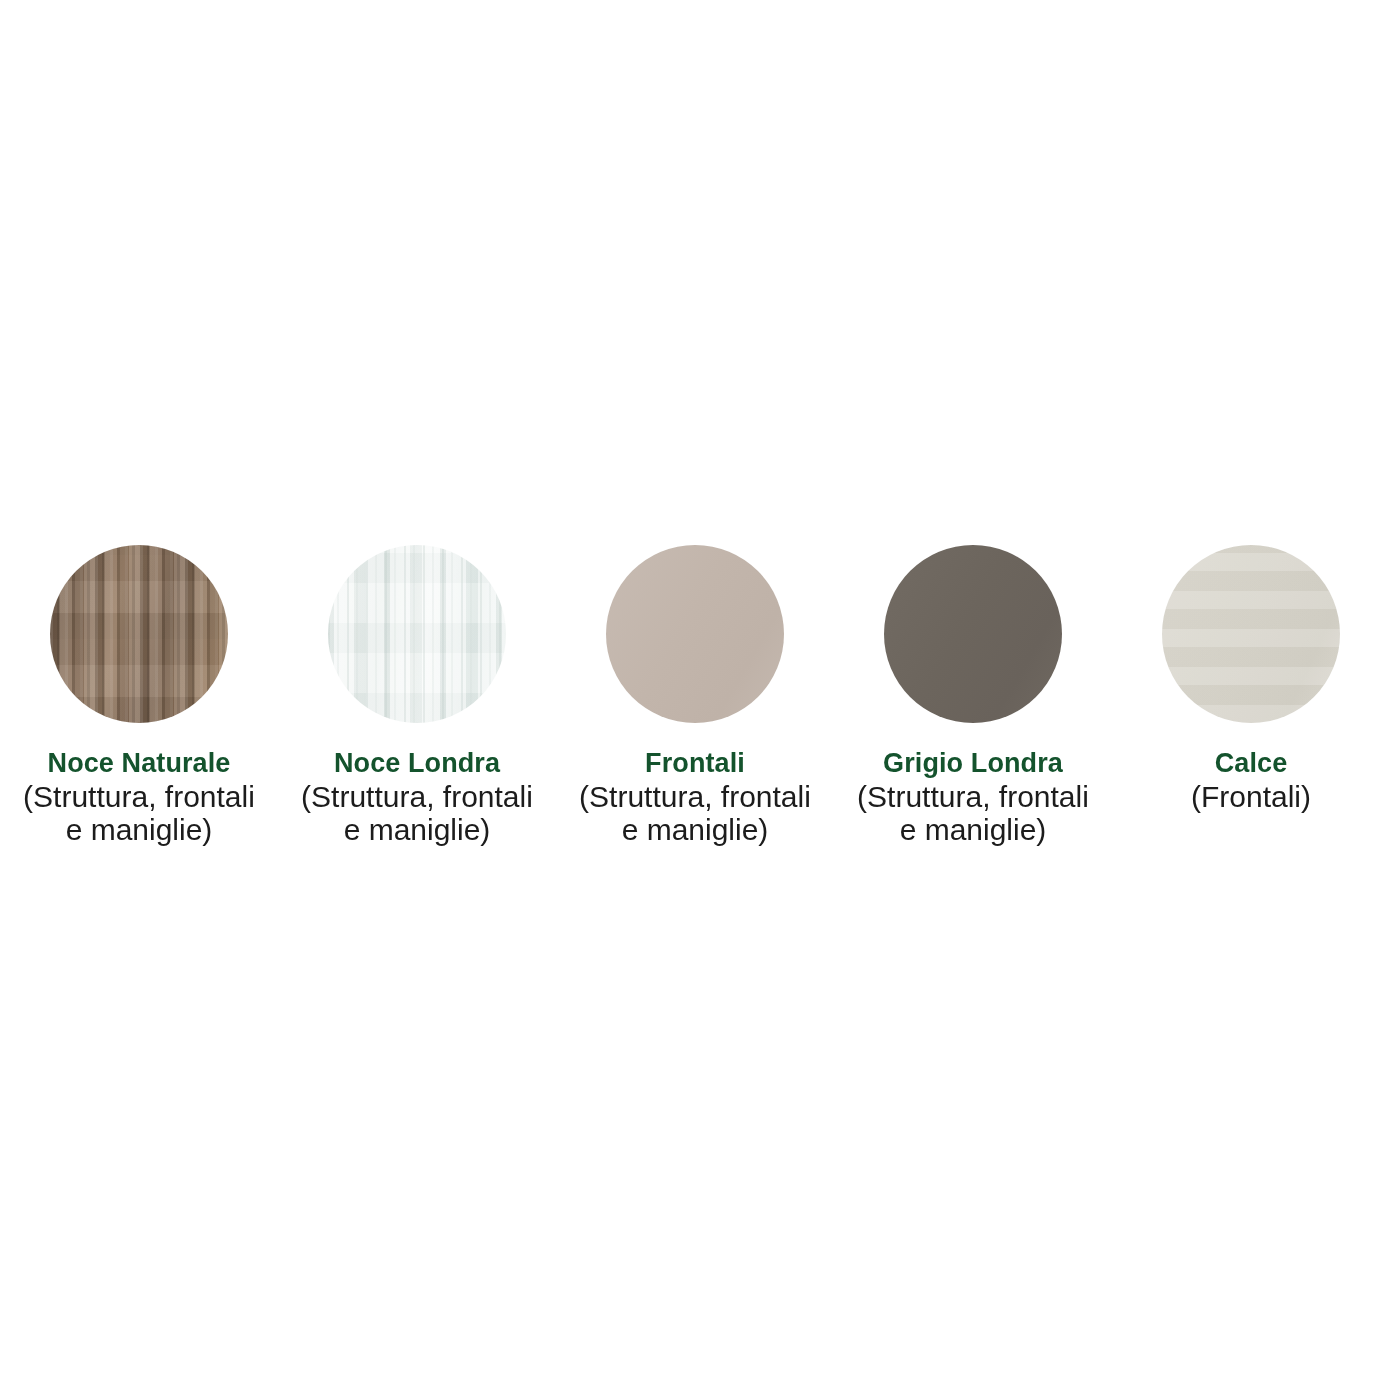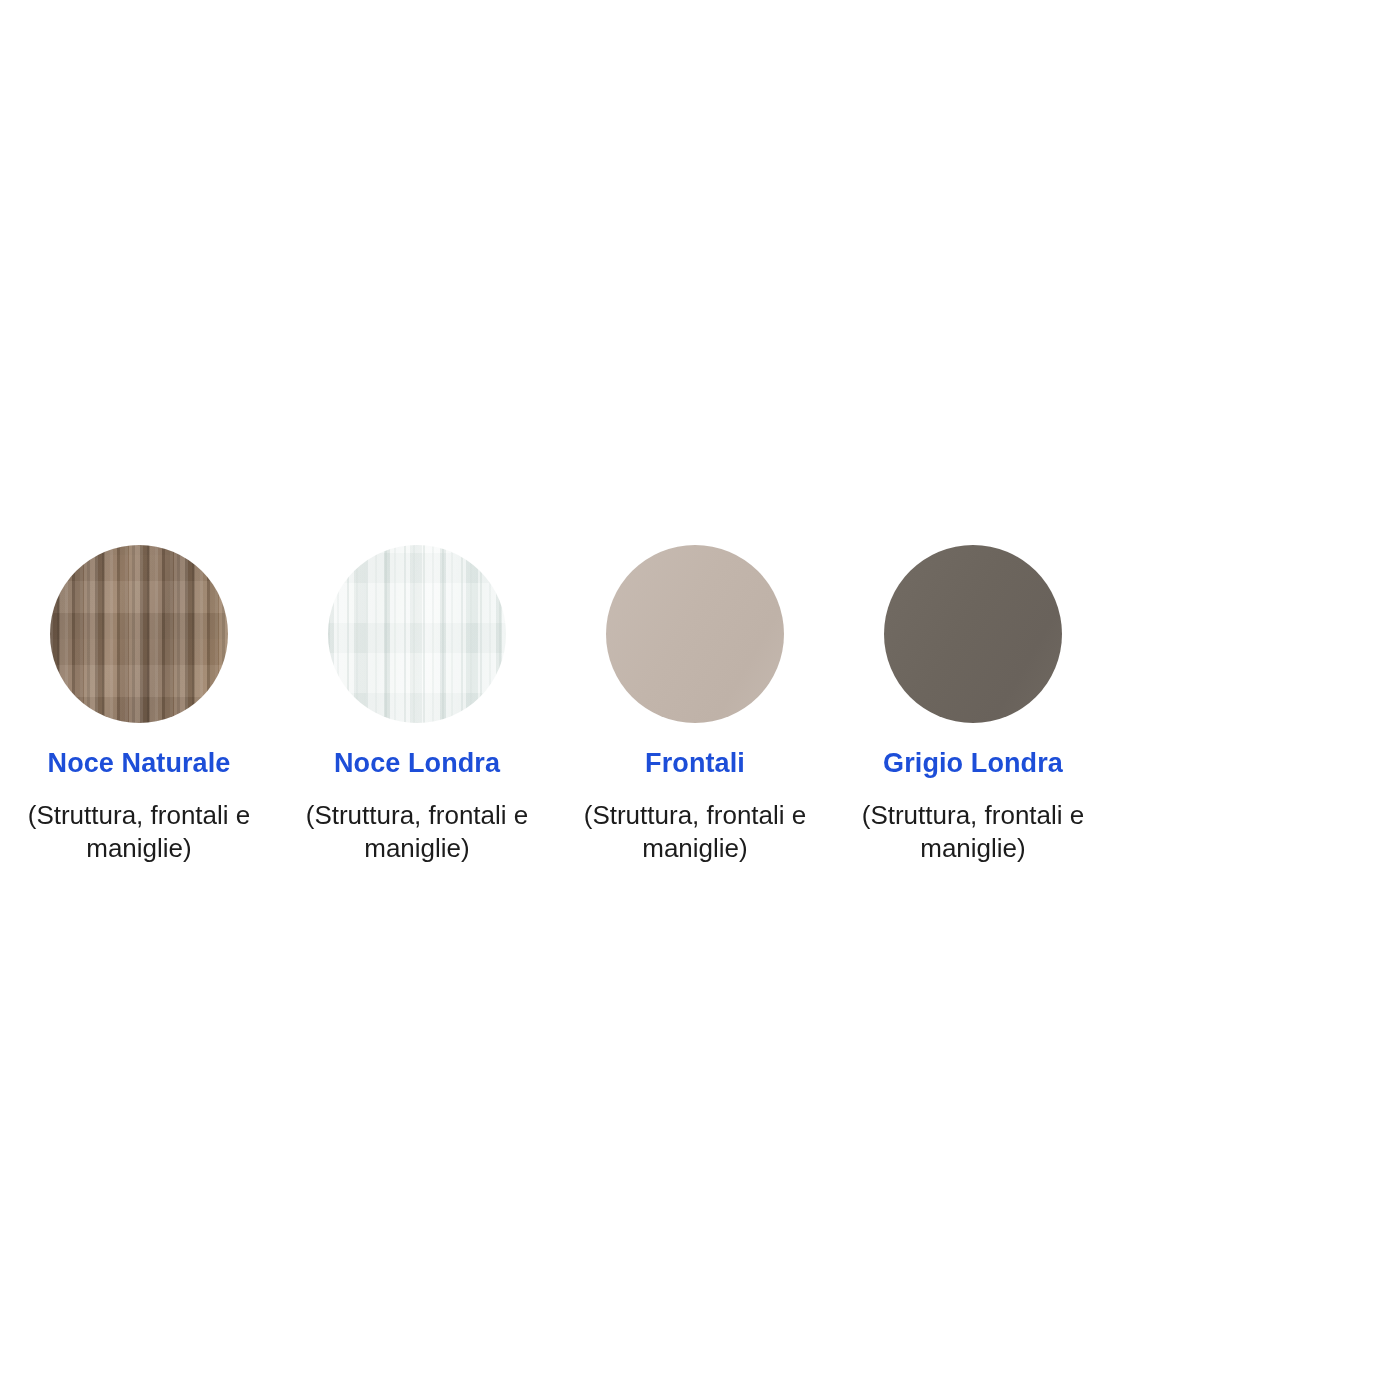--- a/index.html
+++ b/index.html
@@ -141,30 +141,30 @@
     margin-top: 24px;
     text-align: center;
     width: 260px;
   }
 
   .swatch-title {
     font-size: 27px;
     font-weight: bold;
     line-height: 32px;
     letter-spacing: 0.1px;
-    color: #1d4ed8;
+    color: #14532d;
     white-space: nowrap;
   }
 
   .swatch-subtitle {
-    font-size: 26px;
+    font-size: 30px;
     font-weight: normal;
     line-height: 33px;
     color: #1c1c1c;
-    margin-top: 20px;
+    margin-top: 1px;
     padding: 0 6px;
     text-align: center;
   }
 </style>
 </head>
 <body>
 
 <div class="board">
 
   <div class="swatch-row">
@@ -194,15 +194,22 @@
     </div>
 
     <div class="swatch-item">
       <div class="swatch-circle tex-grigio-londra"></div>
       <div class="swatch-caption">
         <div class="swatch-title">Grigio Londra</div>
         <div class="swatch-subtitle">(Struttura, frontali e maniglie)</div>
       </div>
     </div>
 
+    <div class="swatch-item">
+      <div class="swatch-circle tex-calce"></div>
+      <div class="swatch-caption">
+        <div class="swatch-title">Calce</div>
+        <div class="swatch-subtitle">(Frontali)</div>
+      </div>
+    </div>
 
   </div>
 </div>
 
 </body></html>

